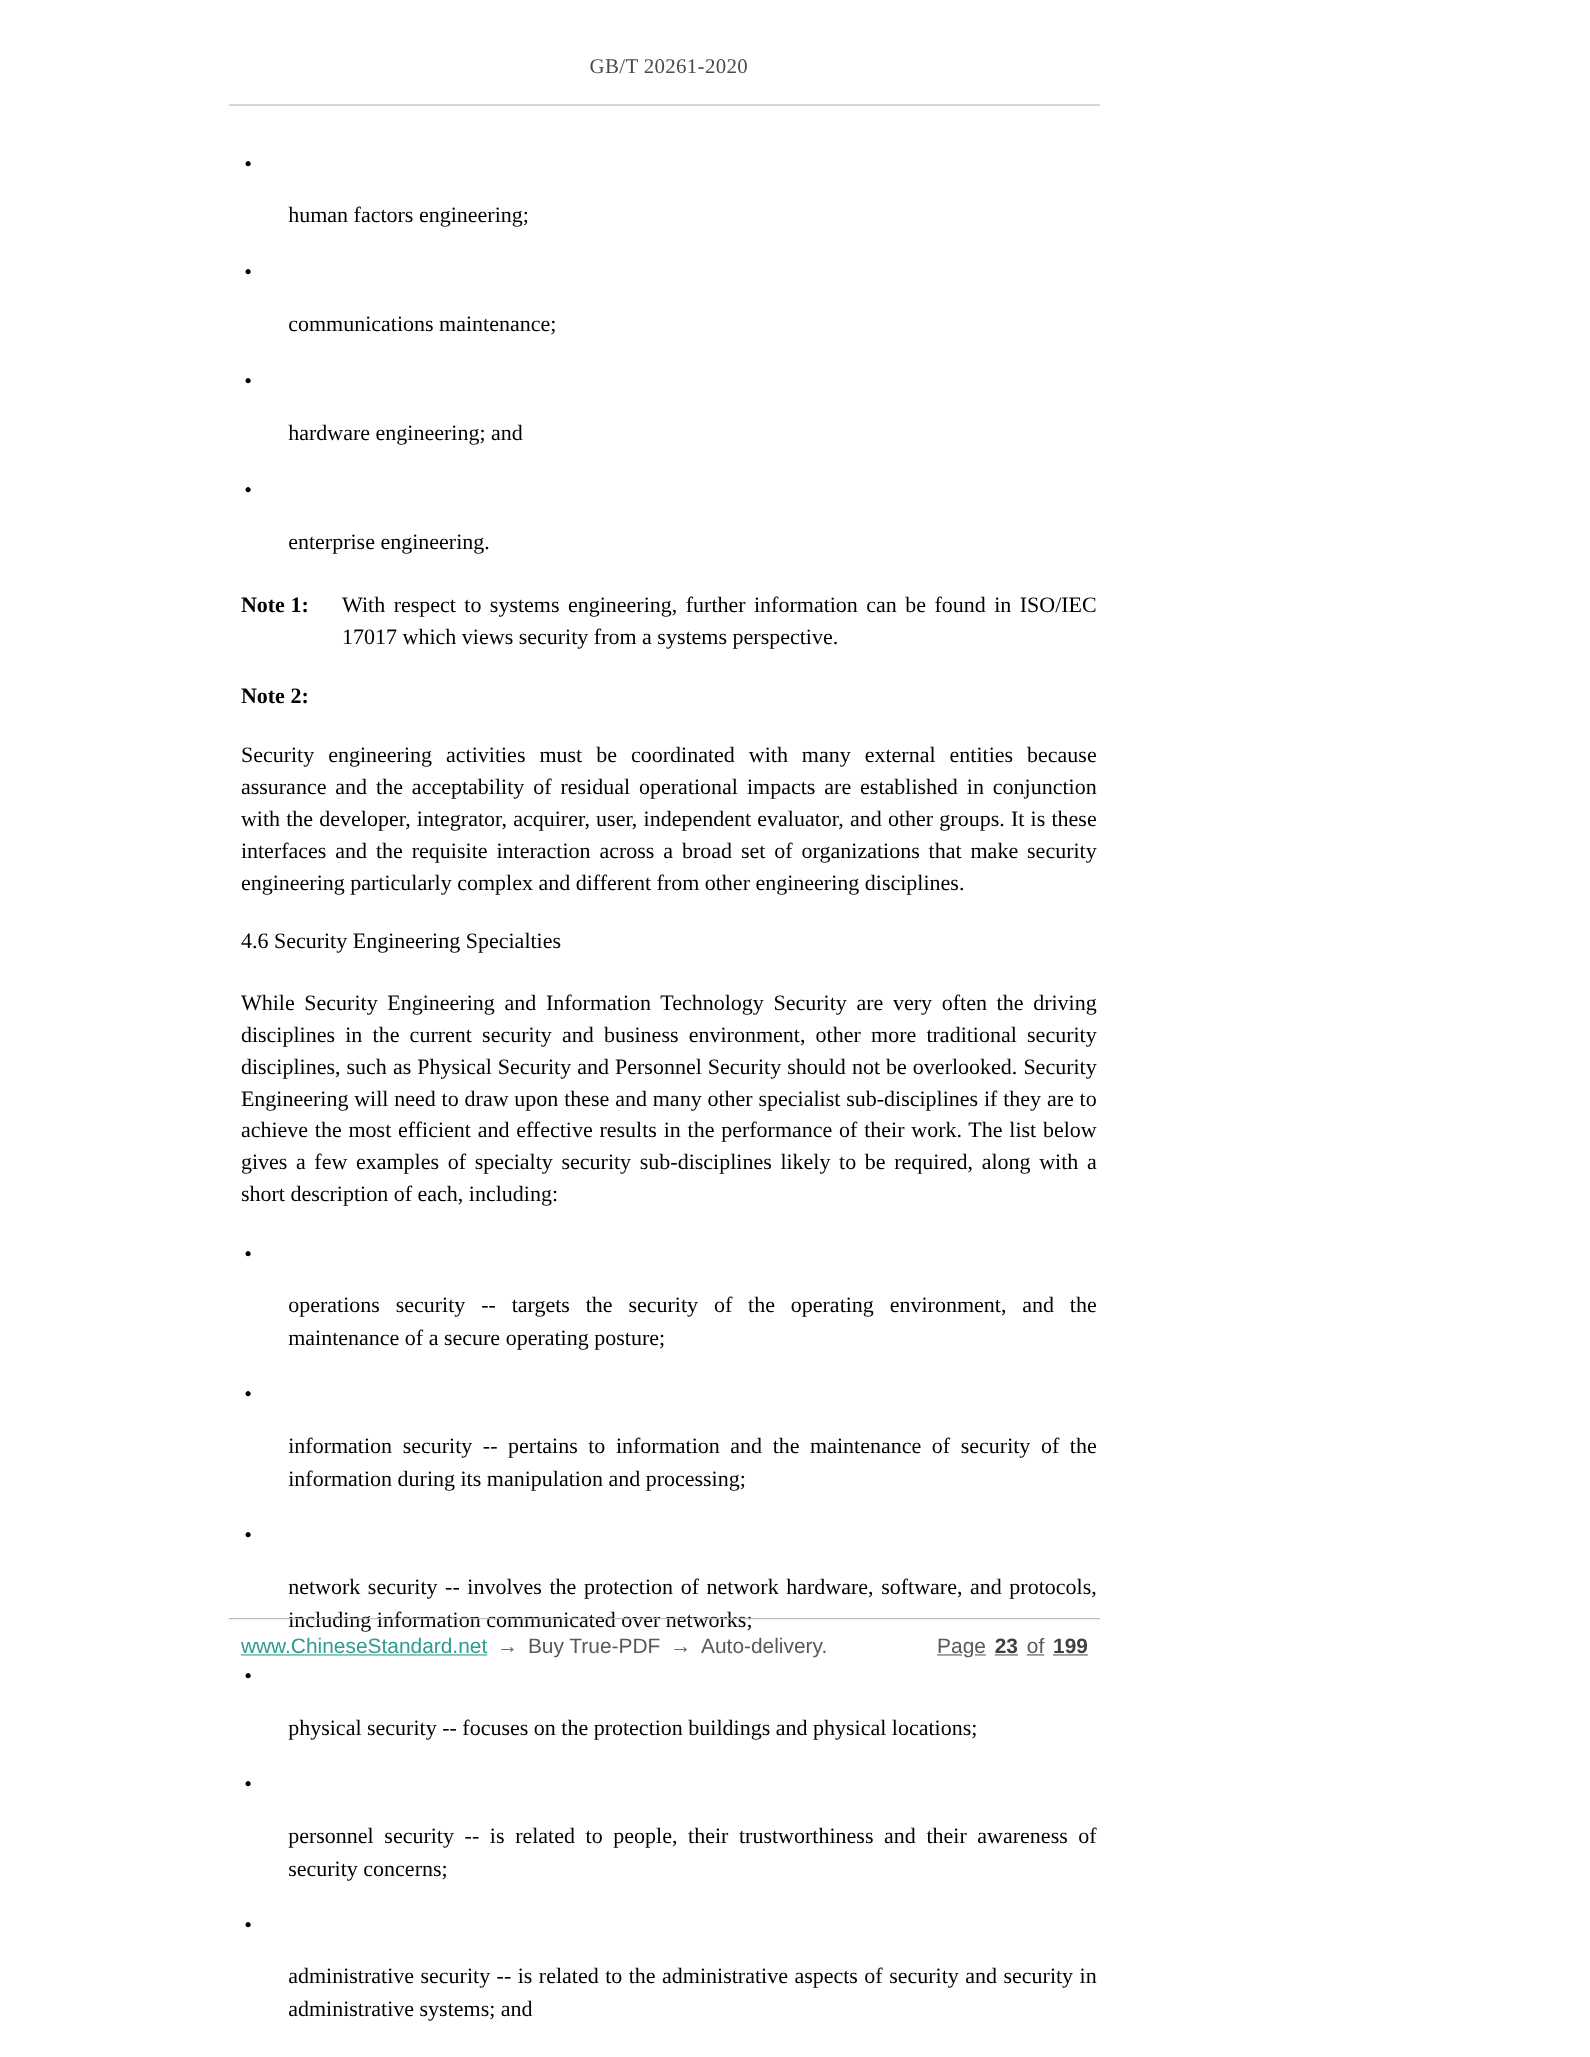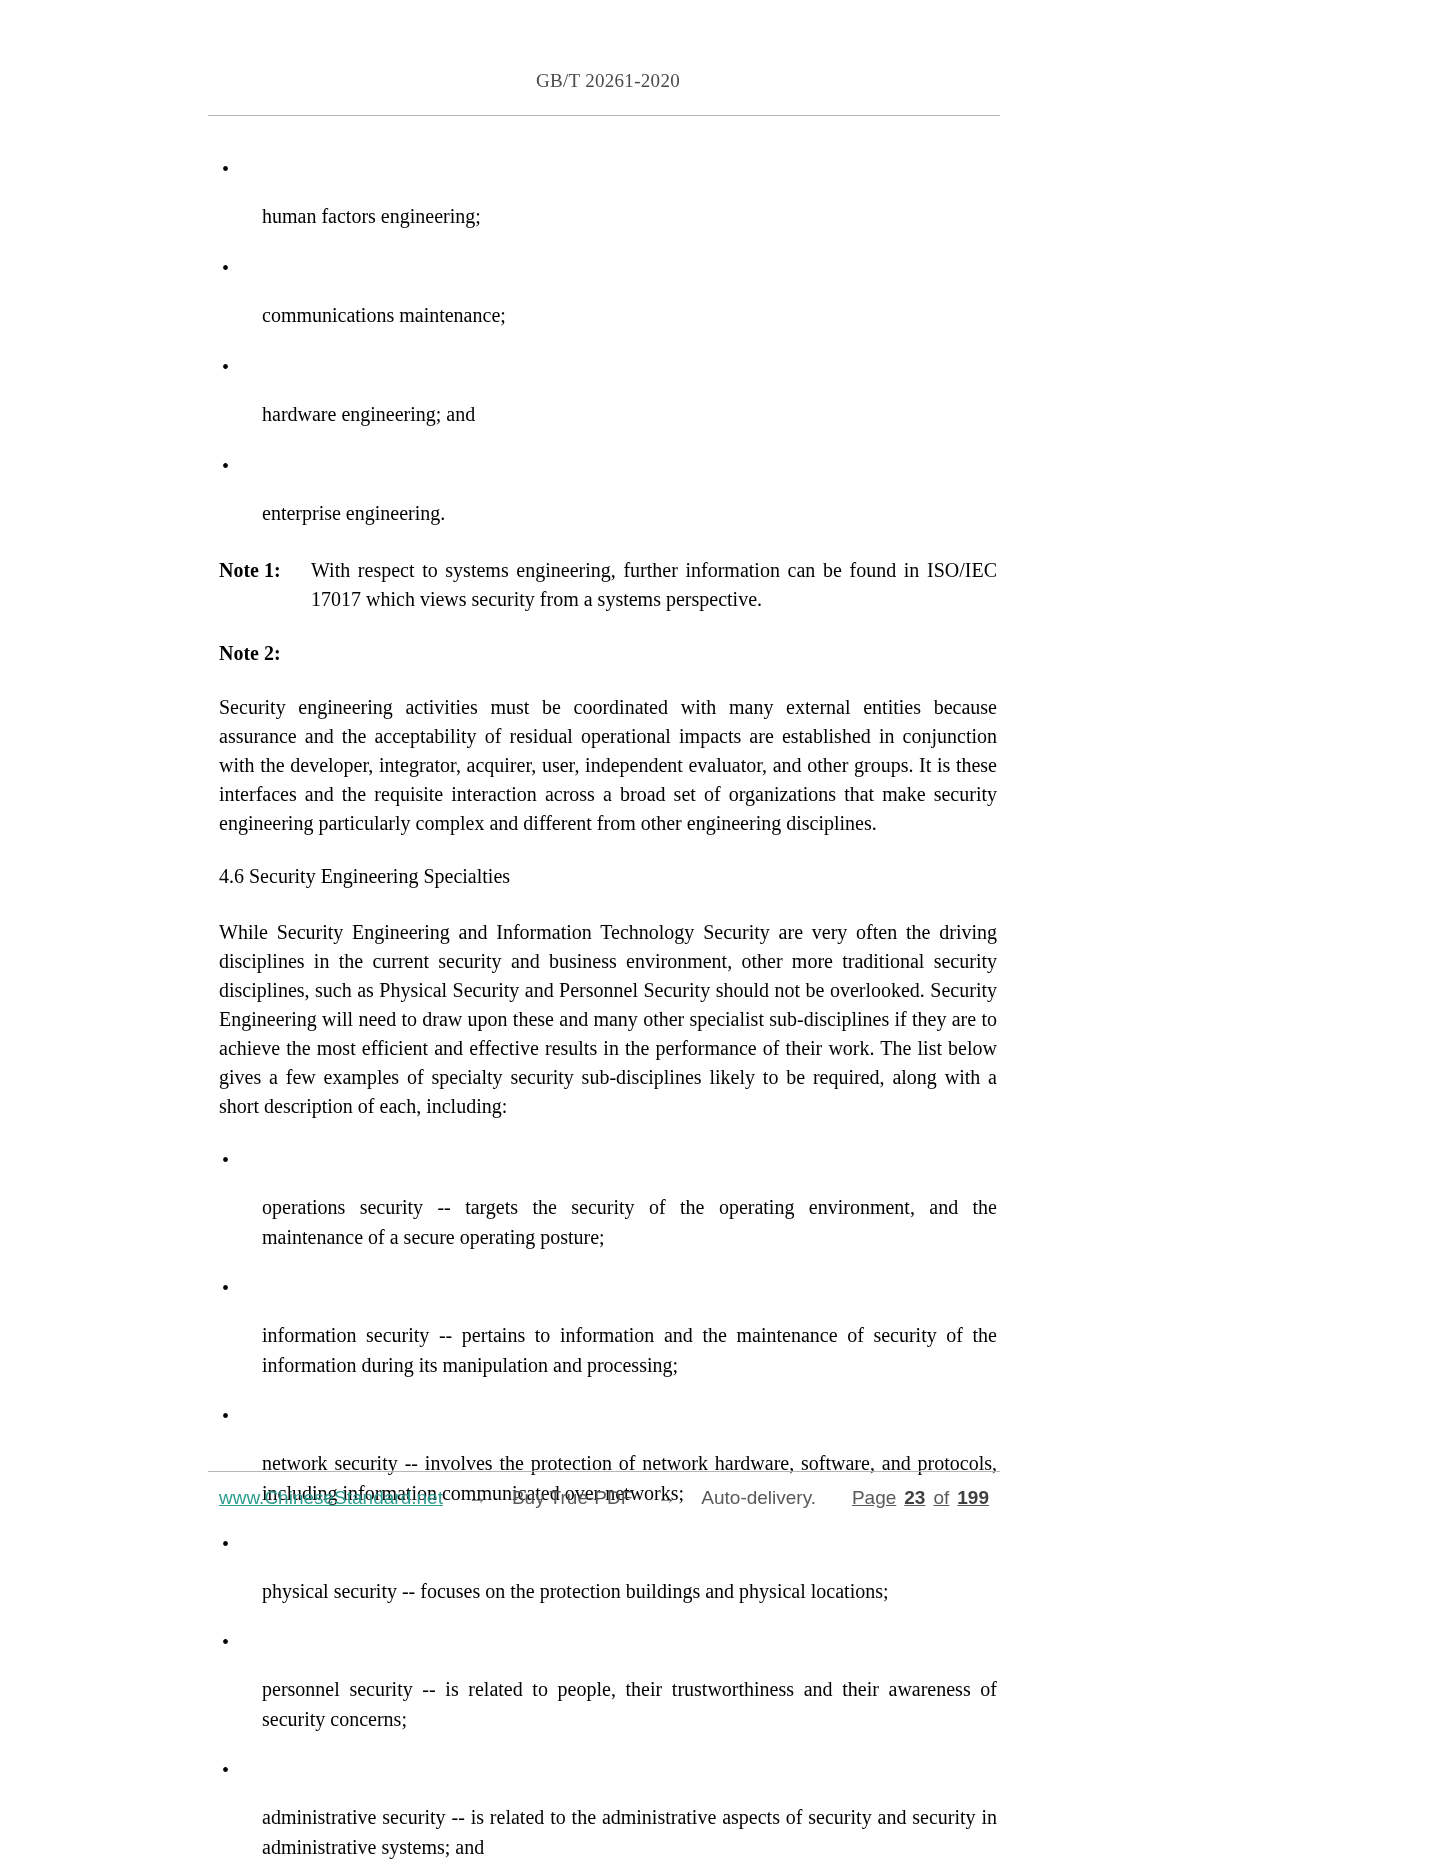--- a/index.html
+++ b/index.html
@@ -15,21 +15,21 @@
   .page {
     position: relative;
     width: 1445px;
     height: 1870px;
     background: #ffffff;
   }
   .content {
     position: relative;
     margin-left: 219px;
     width: 778px;
-    padding-top: 66px;
+    padding-top: 46px;
     font-size: 20px;
     line-height: 29px;
   }
   .header-title {
     text-align: center;
     font-size: 19px;
     color: #4a4a4a;
     letter-spacing: 0.3px;
   }
   .rule {
@@ -82,21 +82,21 @@
   .footer-row {
     display: flex;
     justify-content: space-between;
     align-items: baseline;
     padding: 15px 11px 0 11px;
     font-size: 19px;
     color: #595959;
   }
   .footer-left {
     display: flex;
-    gap: 25px;
+    gap: 9px;
     align-items: baseline;
   }
   .footer-right {
     display: flex;
     gap: 8px;
     align-items: baseline;
     text-decoration: underline;
   }
   a.footer-link {
     color: #2e9c8e;

